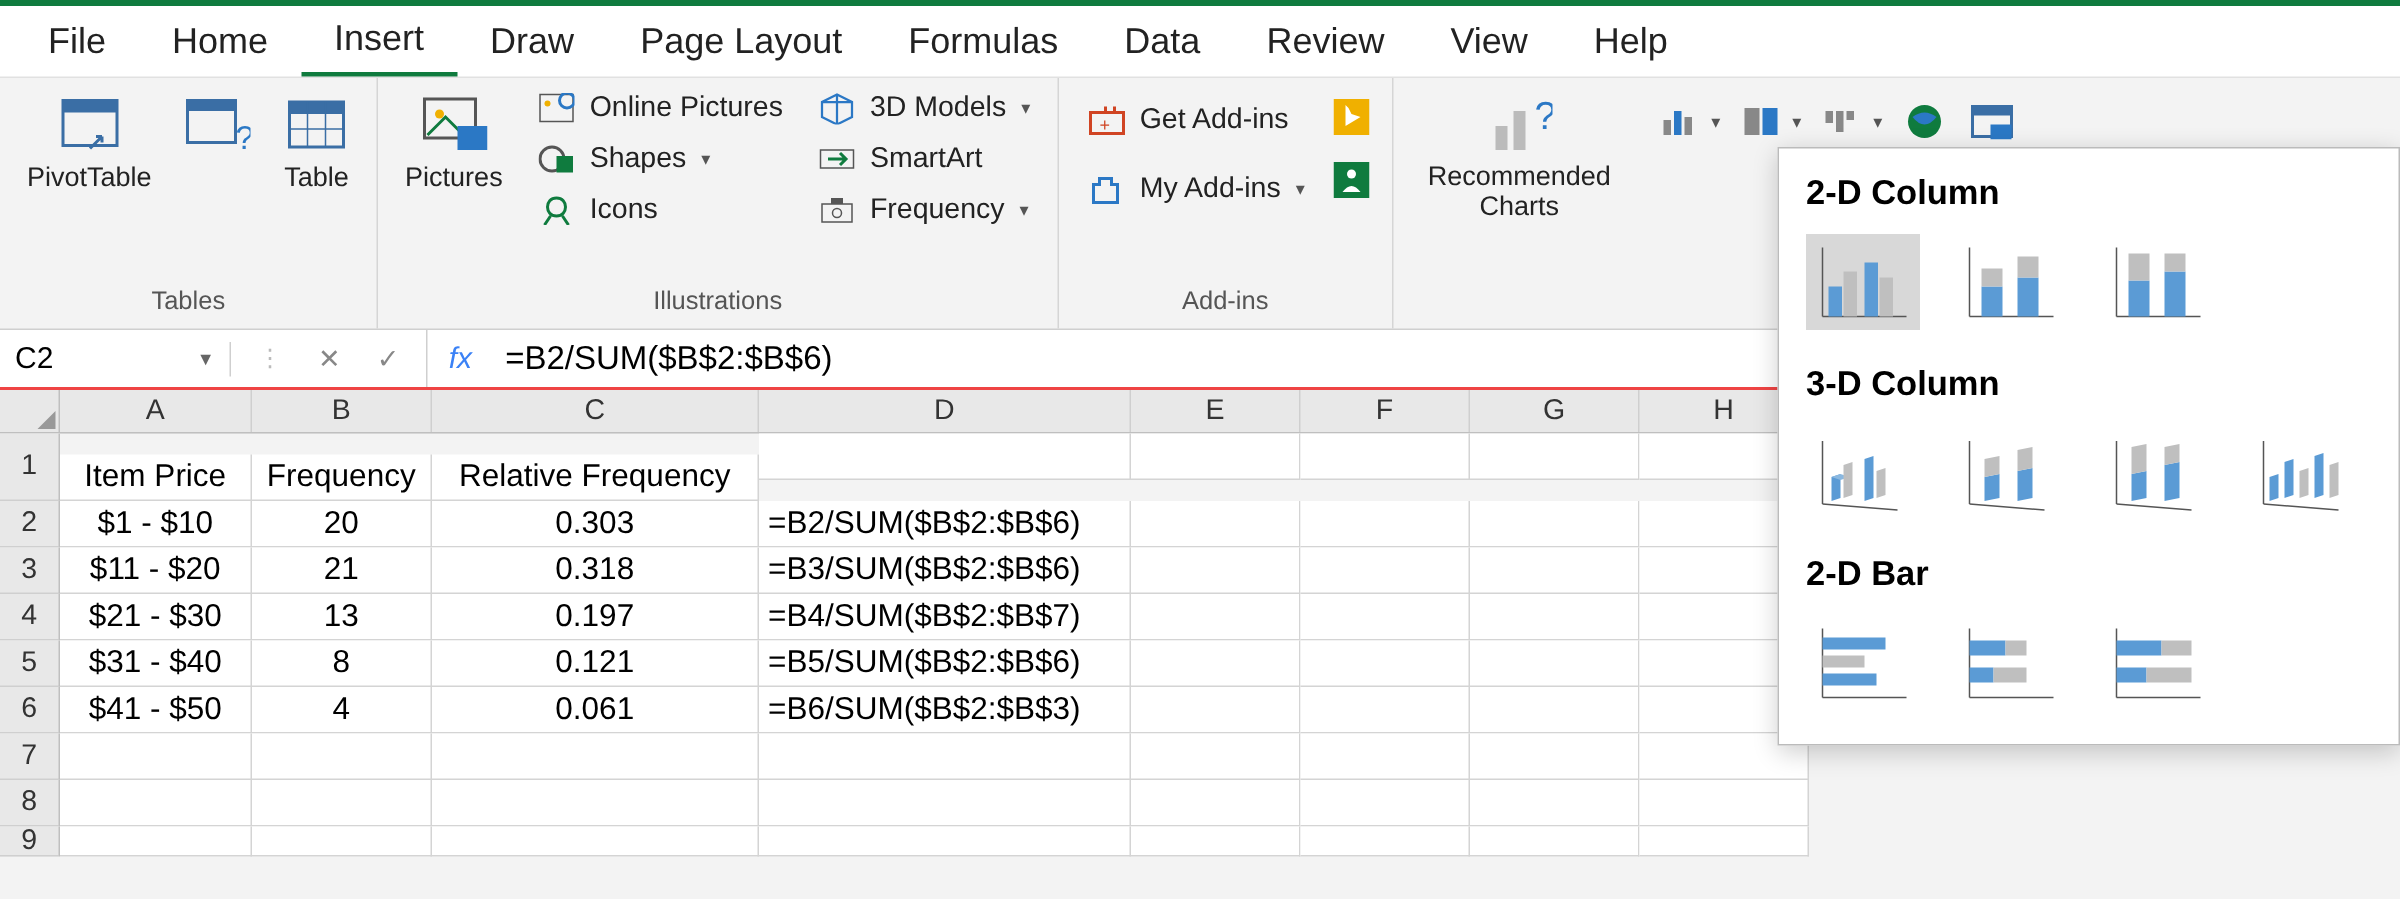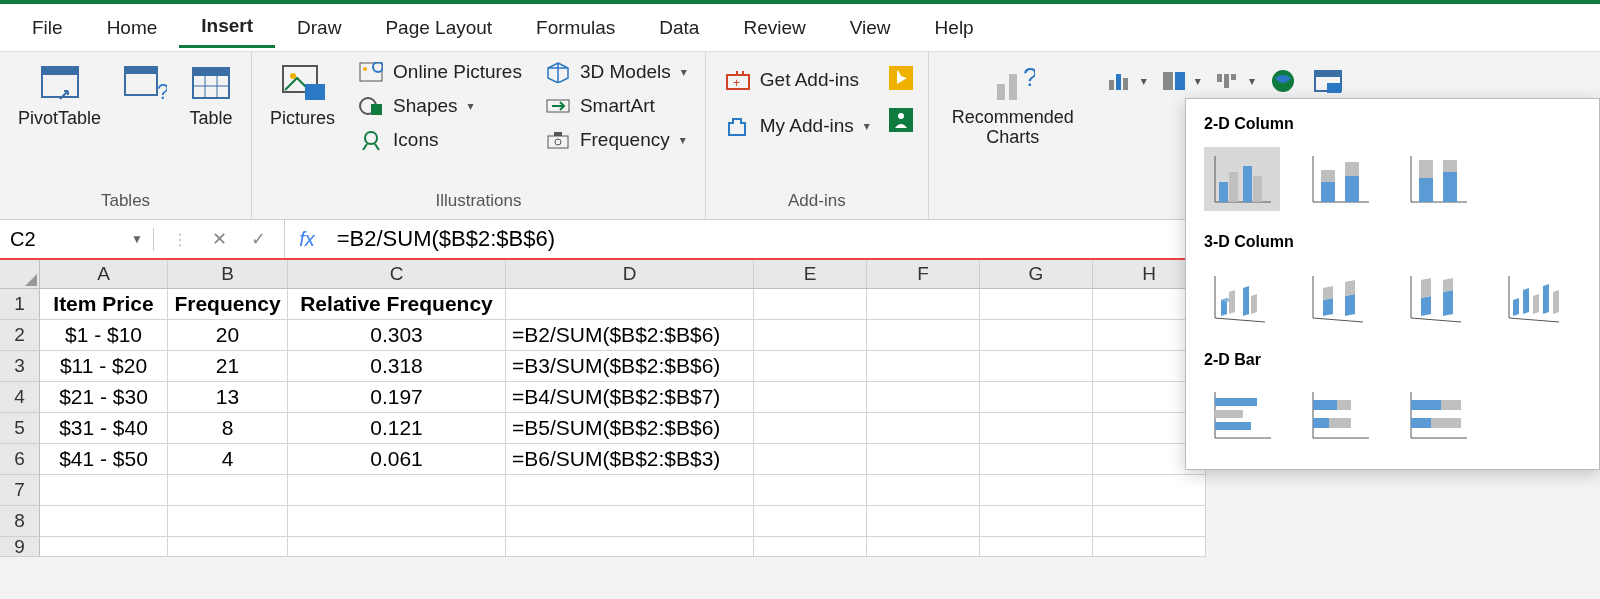--- a/index.html
+++ b/index.html
@@ -1,20 +1,20 @@
 <!DOCTYPE html>
 <html><head>
 <meta charset="utf-8">
 <style>
 * { box-sizing: border-box; margin: 0; padding: 0; font-family: "Segoe UI", Arial, sans-serif; }
 body { background: #f3f3f3; width: 1600px; height: 599px; overflow: hidden; position: relative; }
 .topbar { height: 4px; background: #0f7b3e; }
 .menubar { background: #fff; display: flex; align-items: center; padding: 0 10px; height: 48px; border-bottom: 1px solid #e1e1e1; }
-.menuitem { font-size: 19px; padding: 8px 22px; cursor: pointer; color: #222; }
-.menuitem.active { font-weight: bold; border-bottom: 3px solid #0f7b3e; }
+.menuitem { font-size: 24px; padding: 8px 22px; cursor: pointer; color: #222; }
+.menuitem.active { font-weight: normal; border-bottom: 3px solid #0f7b3e; }
 .ribbon { background: #f3f3f3; display: flex; height: 168px; border-bottom: 1px solid #cfcfcf; }
 .group { border-right: 1px solid #d5d5d5; display: flex; flex-direction: column; justify-content: space-between; padding: 6px 14px 2px 14px; }
 .group-body { display: flex; align-items: flex-start; gap: 14px; flex: 1; }
 .group-label { text-align: center; font-size: 17px; color: #555; padding: 4px 0 6px 0; }
 .big-btn { display: flex; flex-direction: column; align-items: center; gap: 4px; font-size: 18px; color: #222; padding: 6px 4px; cursor: pointer; }
 .big-btn .ico { width: 44px; height: 40px; display: flex; align-items: center; justify-content: center; }
 .vstack { display: flex; flex-direction: column; gap: 6px; }
 .small-btn { display: flex; align-items: center; gap: 8px; font-size: 19px; color: #222; cursor: pointer; padding: 2px 4px; }
 .small-btn .ico { width: 28px; height: 24px; display: flex; align-items: center; justify-content: center; }
 .drop-caret { font-size: 12px; color: #555; margin-left: 2px; }
@@ -29,30 +29,30 @@
 .fbar-input { flex: 1; font-size: 22px; padding: 0 8px; }
 
 .sheet { position: relative; }
 .colhdr { display: flex; background: #e8e8e8; border-bottom: 1px solid #bfbfbf; }
 .corner { width: 40px; height: 28px; background: #e8e8e8; border-right: 1px solid #bfbfbf; position: relative; }
 .corner::after { content: ""; position: absolute; right: 2px; bottom: 2px; border-left: 12px solid transparent; border-bottom: 12px solid #999; }
 .ch { height: 28px; border-right: 1px solid #cfcfcf; text-align: center; font-size: 19px; color: #333; display: flex; align-items: center; justify-content: center; }
 .row { display: flex; }
 .rh { width: 40px; background: #e8e8e8; border-right: 1px solid #bfbfbf; border-bottom: 1px solid #cfcfcf; text-align: center; font-size: 19px; color: #333; display: flex; align-items: center; justify-content: center; }
 .cell { height: 31px; border-right: 1px solid #d4d4d4; border-bottom: 1px solid #d4d4d4; font-size: 21px; padding: 0 6px; display: flex; align-items: center; background: #fff; }
-.cell.bold { font-weight: bold; }
+.cell.bold { font-weight: normal; margin-top: 14px; }
 .cell.center { justify-content: center; }
 .colA { width: 128px; }
 .colB { width: 120px; }
 .colC { width: 218px; }
 .colD { width: 248px; }
 .colRest { width: 113px; }
 
 .chart-pop { position: absolute; top: 98px; right: 0; width: 415px; background: #fff; border: 1px solid #bbb; box-shadow: 0 4px 16px rgba(0,0,0,0.2); z-index: 50; padding: 8px 0; }
-.chart-pop h3 { font-size: 16px; font-weight: bold; padding: 8px 18px 10px 18px; }
+.chart-pop h3 { font-size: 23px; font-weight: bold; padding: 8px 18px 10px 18px; }
 .chart-row { display: flex; gap: 22px; padding: 4px 18px 14px 18px; }
 .chart-opt { width: 76px; height: 64px; display: flex; align-items: center; justify-content: center; cursor: pointer; }
 .chart-opt.sel { background: #d8d8d8; }
 
 .ribbon-charts { display: flex; gap: 14px; padding: 6px 10px 0 10px; align-items: center; }
 svg { display: block; }
 </style>
 </head>
 <body>
 

